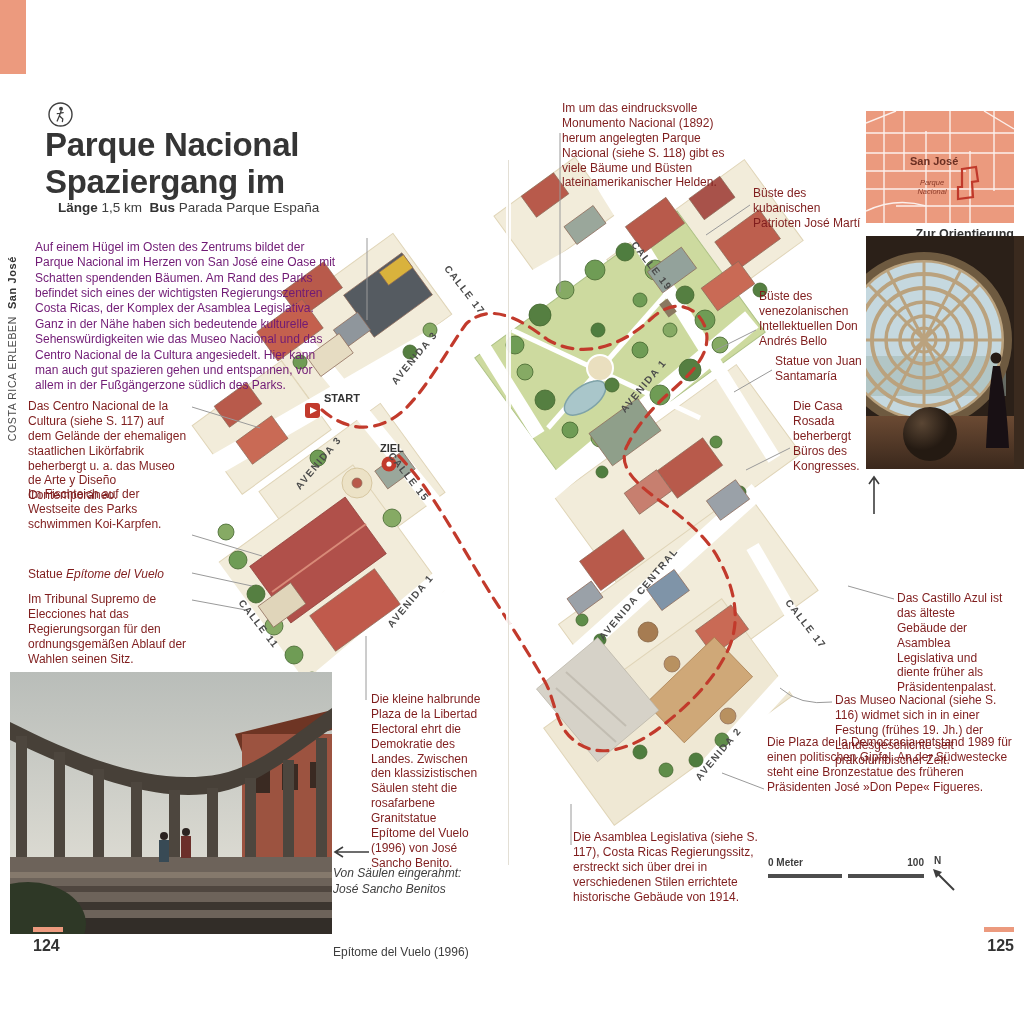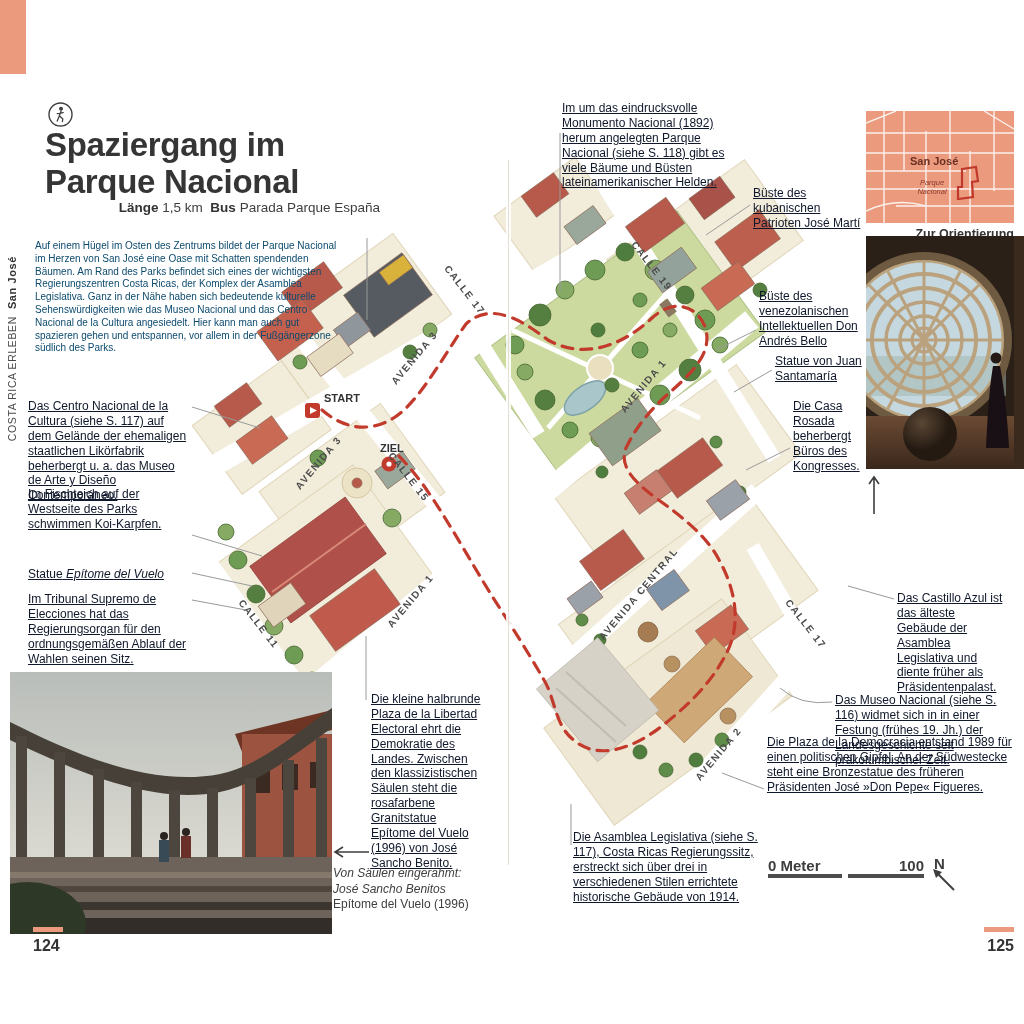--- a/index.html
+++ b/index.html
@@ -2,31 +2,31 @@
 <html lang="de"><head>
 <meta charset="utf-8">
 <style>
   html,body{margin:0;padding:0;}
   body{font-family:"Liberation Sans","DejaVu Sans",sans-serif;background:#fff;}
   .page{position:relative;width:1024px;height:1024px;background:#ffffff;overflow:hidden;}
   .abs{position:absolute;}
   .title{font-size:33px;line-height:1.12;font-weight:700;color:#353535;letter-spacing:-0.3px;}
   .meta{font-size:13.5px;color:#3e3e3e;line-height:1.5;}
   .meta b{color:#333;}
-  .intro{font-size:10px;line-height:1.28;color:#0c4a6e;}
-  .ann{position:absolute;font-size:12px;line-height:1.24;color:#0f172a;z-index:5;text-decoration:underline;}
+  .intro{font-size:12px;line-height:1.28;color:#701a75;}
+  .ann{position:absolute;font-size:12px;line-height:1.24;color:#7f1d1d;z-index:5;}
   .ann.right{text-align:left;}
   .photocap{font-size:12px;font-style:italic;color:#3e3e3e;line-height:1.3;z-index:5;}
-  .photocap .upright{font-style:normal;}
+  .photocap .upright{font-style:normal;margin-top:48px;}
   .vertical{writing-mode:vertical-rl;transform:rotate(180deg);font-size:10.5px;letter-spacing:.6px;color:#4a4a4a;white-space:nowrap;}
   .vertical b{font-size:11px;color:#333;}
   .minicap-title{font-size:12.5px;font-weight:700;color:#333;text-align:right;}
   .minicap-note{font-size:12px;font-style:italic;color:#3e3e3e;text-align:right;}
   .pagenum{font-size:16px;font-weight:700;color:#333;text-align:center;}
-  .scaletxt{font-size:15px;font-weight:700;color:#3e3e3e;}
+  .scaletxt{font-size:10px;font-weight:700;color:#3e3e3e;}
   svg text{font-family:"Liberation Sans","DejaVu Sans",sans-serif;}
 </style>
 </head>
 <body>
 
 <div class="page">
 
   <svg class="abs" style="left:0;top:0;" width="1024" height="1024" viewBox="0 0 1024 1024">
 
     <g stroke="#e0d5b8" stroke-width="1">
@@ -224,24 +224,24 @@
       <span>COSTA RICA ERLEBEN</span>&nbsp;&nbsp;<b>San José</b>
     </span>
   </div>
 
   <svg class="abs" style="left:47px;top:101px;" width="27" height="27" viewBox="0 0 27 27">
     <circle cx="13.5" cy="13.5" r="11.5" fill="none" stroke="#3f3f3f" stroke-width="1.4"></circle>
     <circle cx="14" cy="7.8" r="2" fill="#3f3f3f"></circle>
     <path d="M14,10.2 L12.3,15 M10.3,12.6 L16.2,11.6 M12.3,15 L10.2,20 M12.6,15 L15.8,18 L15.4,20.5" stroke="#3f3f3f" stroke-width="1.3" fill="none" stroke-linecap="round"></path>
   </svg>
   <div class="abs title" style="left:45px;top:127px;width:330px;">
+    <div>Parque Nacional</div>
     <div>Spaziergang im</div>
-    <div>Parque Nacional</div>
-  </div>
-  <div class="abs meta" style="left:50px;top:198px;width:330px;text-align:right;">
+  </div>
+  <div class="abs meta" style="left:58px;top:198px;width:330px;">
     <div>
       <b>Länge</b>
       <span>1,5 km</span>&nbsp;
       <b>Bus</b>
       <span>Parada Parque España</span>
     </div>
   </div>
   <div class="abs intro" style="left:35px;top:240px;width:305px;">Auf einem Hügel im Osten des Zentrums bildet der Parque Nacional im Herzen von San José eine Oase mit Schatten spendenden Bäumen. Am Rand des Parks befindet sich eines der wichtigsten Regierungszentren Costa Ricas, der Komplex der Asamblea Legislativa. Ganz in der Nähe haben sich bedeutende kulturelle Sehenswürdigkeiten wie das Museo Nacional und das Centro Nacional de la Cultura angesiedelt. Hier kann man auch gut spazieren gehen und entspannen, vor allem in der Fußgängerzone südlich des Parks.</div>
 
   <div class="ann right" style="left:28px;top:399px;width:160px;">Das Centro Nacional de la Cultura (siehe S. 117) auf dem Gelände der ehemaligen staatlichen Likörfabrik beherbergt u. a. das Museo de Arte y Diseño Contemporáneo.</div>

